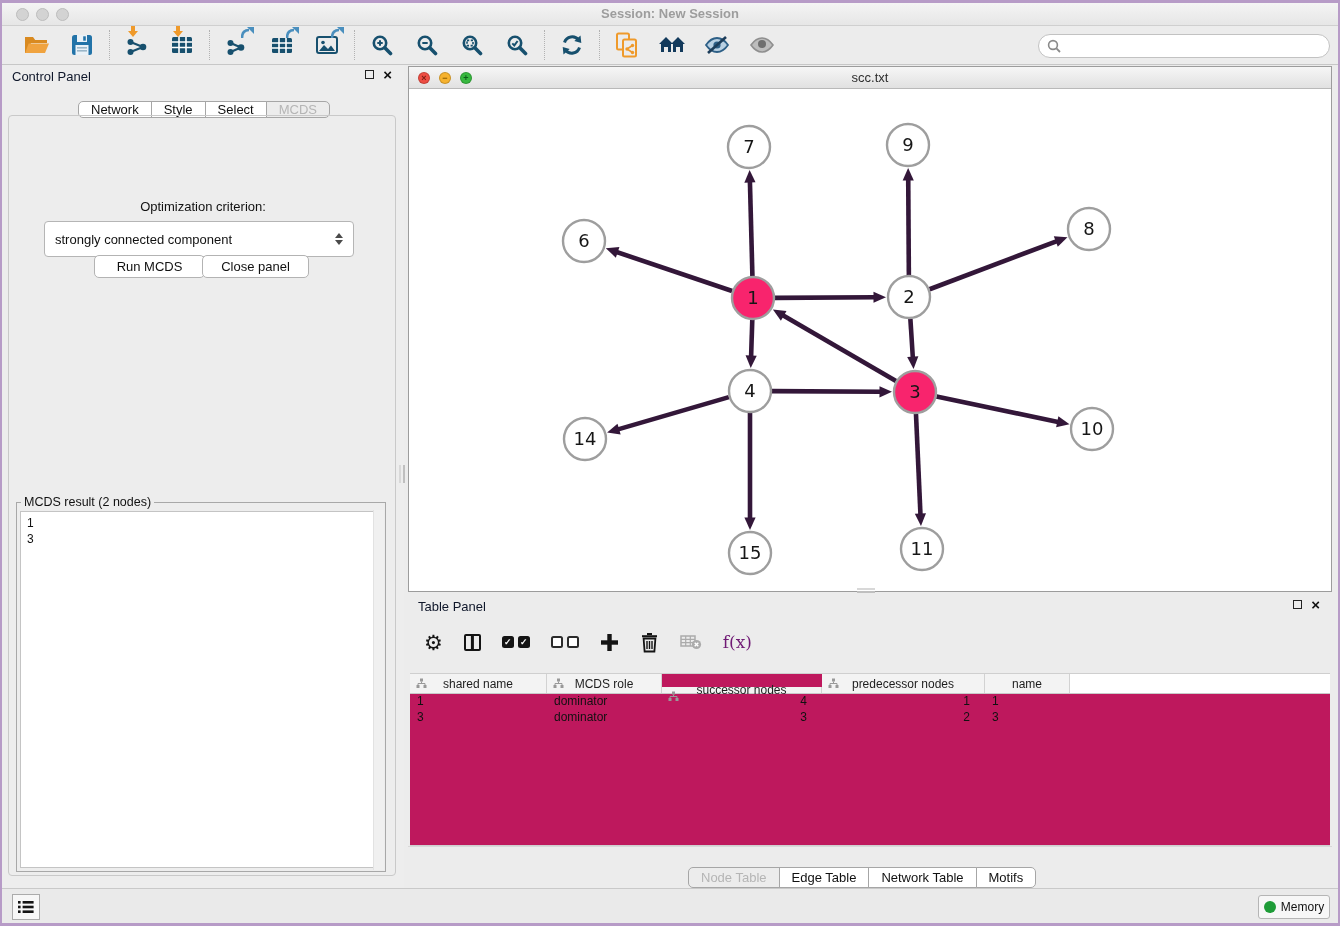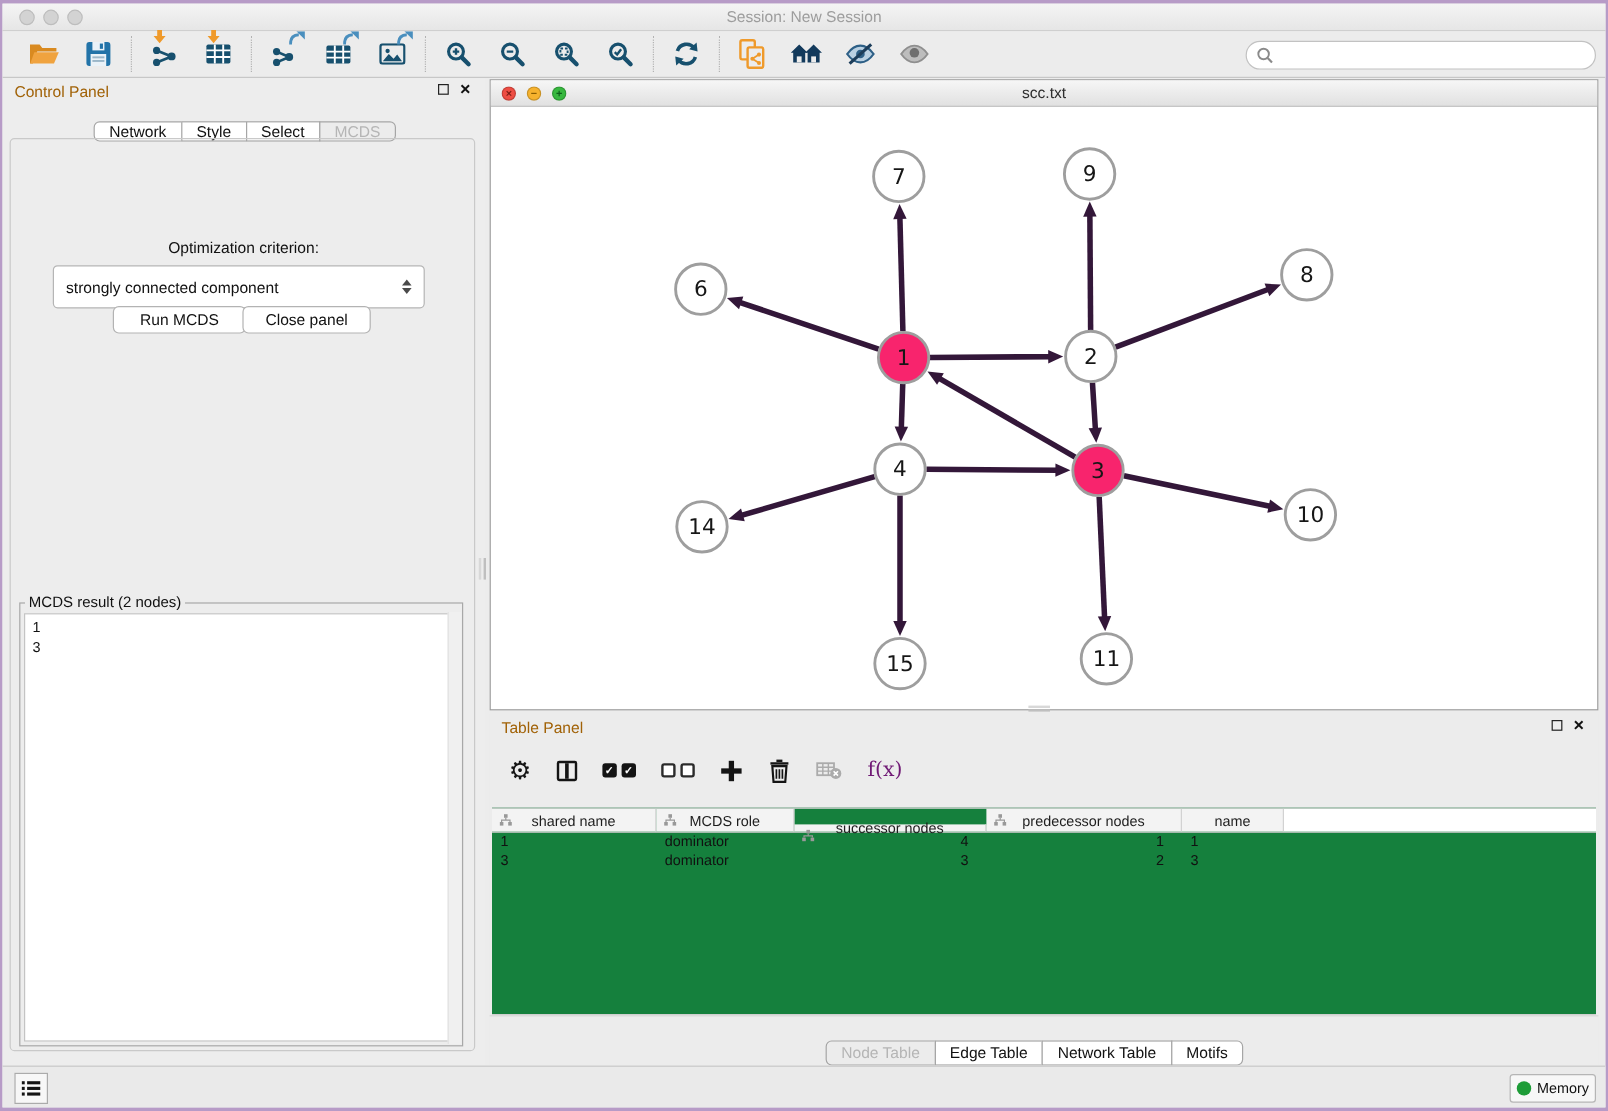--- a/index.html
+++ b/index.html
@@ -4,21 +4,21 @@
 <style>
   * { margin:0; padding:0; box-sizing:border-box; }
   html,body { width:1340px; height:926px; }
   body { font-family:"Liberation Sans", sans-serif; background:#b79bc7; }
   #app { position:relative; width:1340px; height:926px;
          border:3px solid #b79bc7; border-left-width:2px; border-right-width:2px;
          background:#ececec; overflow:hidden; }
 
   
   .titlebar { position:absolute; left:0; top:0; width:1336px; height:23px;
-              background:linear-gradient(#f4f4f4,#e6e6e6); border-bottom:1px solid #cfcfcf; }
+              background:linear-gradient(#f4f4f4,#e6e6e6); border-bottom:1px solid #cfcfcf;font-weight:bold; }
   .traffic { position:absolute; left:14px; top:5px; display:flex; gap:7px; }
   .traffic span { width:13px; height:13px; border-radius:50%; background:#d3d3d3; border:1px solid #bdbdbd; }
   .tb-title { position:absolute; left:0; right:0; top:3px; text-align:center;
               font-size:13px; color:#9d9d9d; }
 
   
   .toolbar { position:absolute; left:0; top:23px; width:1336px; height:39px;
              background:#ececec; border-bottom:1px solid #c7c7c7;
              display:flex; align-items:center; padding-left:8px; }
   .tgroup { display:flex; align-items:center; gap:17px; padding:0 13px; }
@@ -28,21 +28,21 @@
   .overlay-ne { position:absolute; right:-4px; top:-5px; }
   .overlay-n  { position:absolute; left:4px; top:-7px; }
   .searchbox { position:absolute; right:8px; top:8px; width:292px; height:24px;
                background:#fff; border:1px solid #c2c2c2; border-radius:13px;
                display:flex; align-items:center; padding:0 8px; }
   .searchbox input { border:none; outline:none; flex:1; font-size:13px; background:transparent; margin-left:5px; }
 
   
   .cpanel { position:absolute; left:0; top:62px; width:402px; height:823px; background:#ededed; }
   .phead { position:relative; height:24px; }
-  .phead .ptitle { position:absolute; left:10px; top:4px; font-size:13px; color:#a16207; }
+  .phead .ptitle { position:absolute; left:10px; top:4px; font-size:13px; color:#0f172a; }
   .picons { position:absolute; right:12px; top:4px; display:flex; gap:9px; align-items:center; }
   .mini-float { width:9px; height:9px; border:1.6px solid #222; background:transparent; }
   .mini-close { font-size:15px; font-weight:900; color:#111; line-height:11px; }
 
   .seg-tabs { position:absolute; display:flex; height:21px; }
   .seg { border:1px solid #a6a6a6; background:#fff; color:#111; font-size:13px;
          display:flex; align-items:center; justify-content:center; margin-left:-1px; padding:0 12px; }
   .seg:first-child { border-radius:5px 0 0 5px; margin-left:0; }
   .seg:last-child { border-radius:0 5px 5px 0; }
   .seg.active { background:#ececec; color:#b5b5b5; }
@@ -96,21 +96,21 @@
   .tpi { display:flex; align-items:center; justify-content:center; height:26px; }
   .gear-glyph { font-size:21px; color:#151515; line-height:1; }
   .split-icon { width:17px; height:17px; border:2.4px solid #141414; border-radius:2px; position:relative; }
   .split-icon::after { content:""; position:absolute; left:50%; top:0; bottom:0; width:2.2px; background:#141414; transform:translateX(-50%); }
   .cbpair { display:flex; gap:4px; }
   .cb-f { width:12px; height:12px; background:#141414; border-radius:2.5px; color:#fff; font-size:9px;
           display:flex; align-items:center; justify-content:center; font-weight:700; }
   .cb-e { width:12px; height:12px; border:2px solid #2b2b2b; border-radius:2.5px; background:#fff; }
   .fx { font-family:"DejaVu Serif", serif; font-size:17px; color:#701a75; }
 
-  .tbl { position:absolute; left:2px; top:78px; right:2px; height:173px; background:#15803d;
+  .tbl { position:absolute; left:2px; top:78px; right:2px; height:173px; background:#be185d;
          border-top:1px solid #cfcfcf; border-bottom:1px solid #cfcfcf; }
   .tbl-head { display:flex; height:20px; border-bottom:1px solid #c9c9c9; }
   .th { background:#f3f3f3; border-right:1px solid #d2d2d2; display:flex; align-items:center;
         justify-content:center; gap:6px; font-size:12px; color:#1d1d1d; position:relative; }
   .th .hicon { position:absolute; left:6px; top:4px; }
   .th-fill { flex:1; background:#fff; border-right:none; }
   .tr { display:flex; height:16px; font-size:12px; color:#111; }
   .td { overflow:hidden; white-space:nowrap; }
   .td.al { text-align:left; padding-left:7px; }
   .td.ar { text-align:right; padding-right:15px; }

